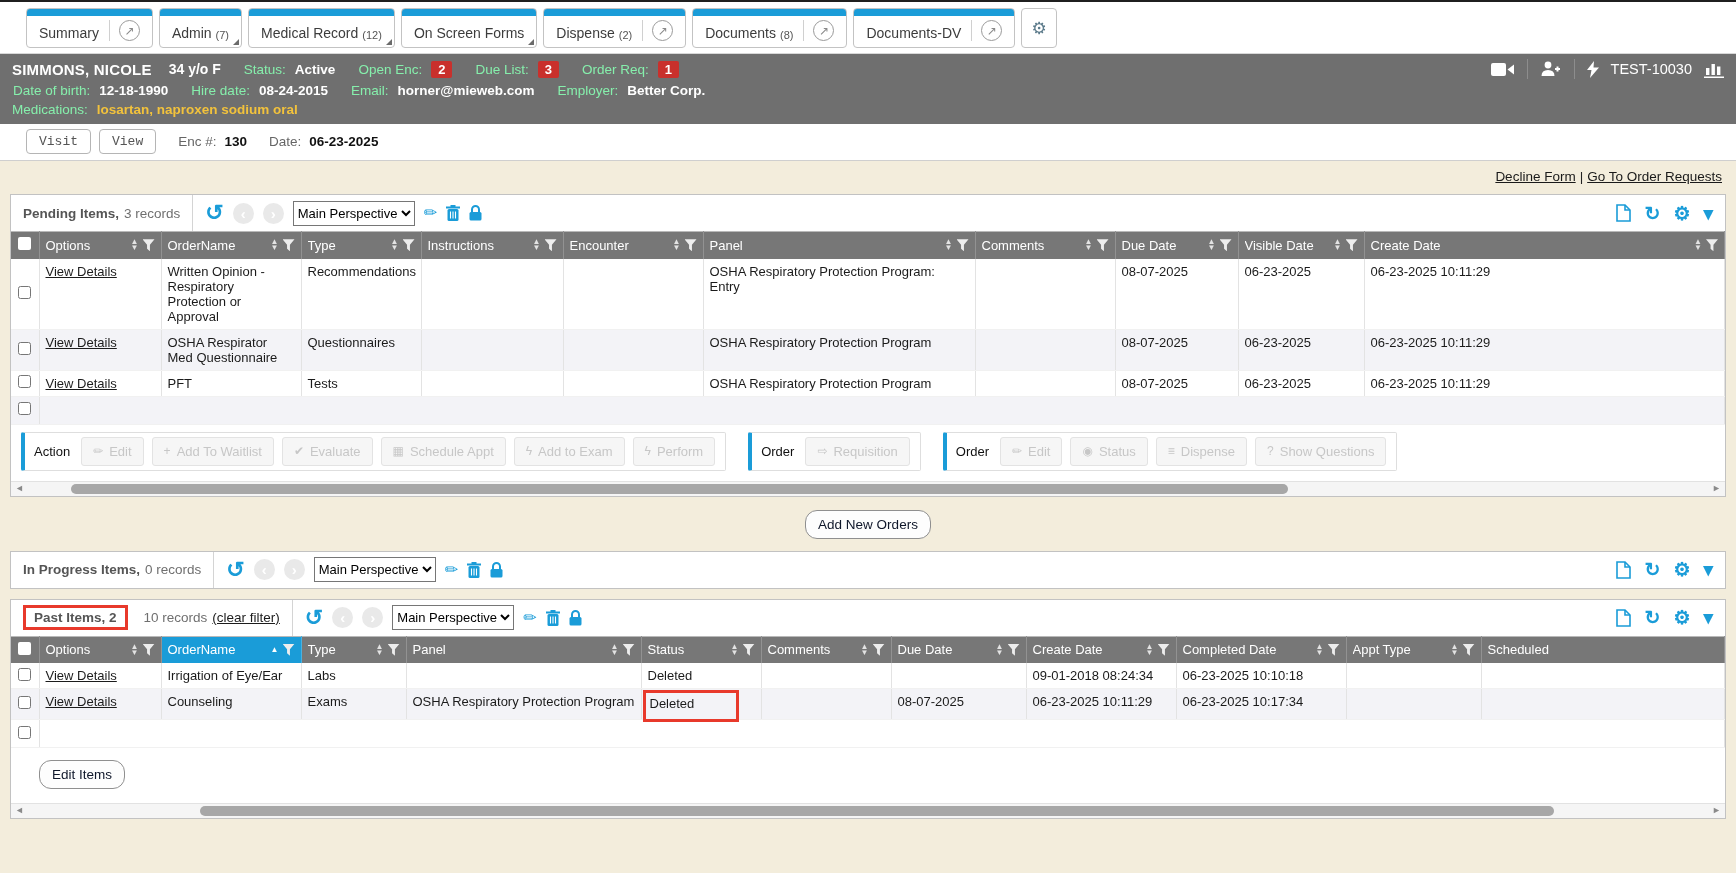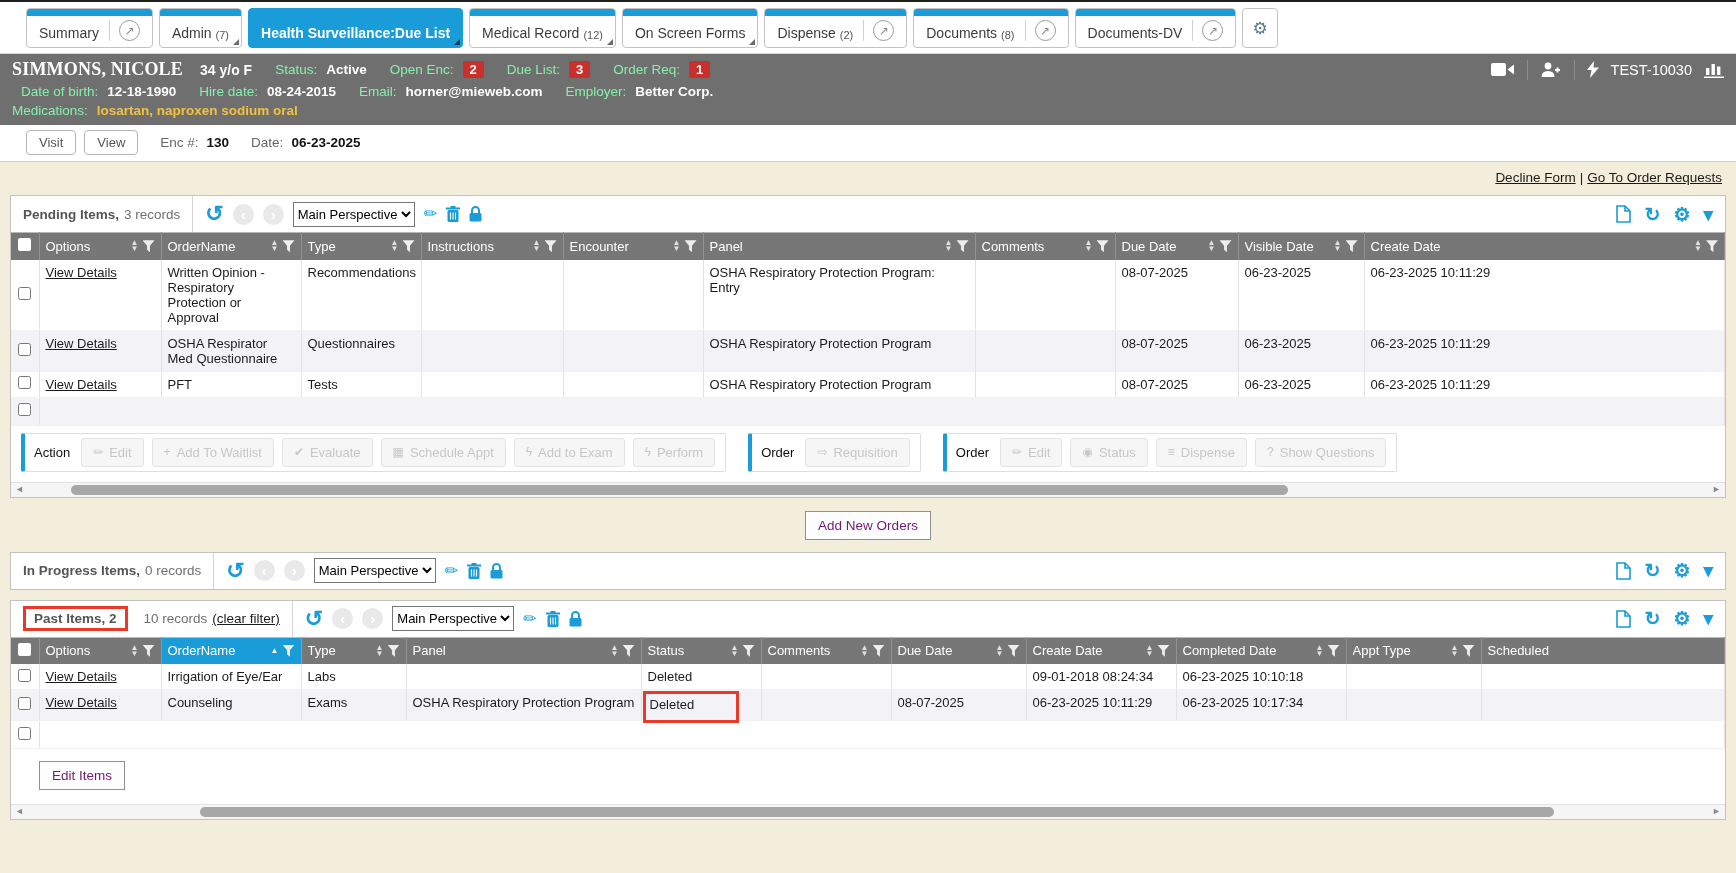--- a/index.html
+++ b/index.html
@@ -13,33 +13,33 @@
   .tab.active { background:#1a9cd8; color:#fff; font-weight:bold; border-color:#1a9cd8; }
   .tab.has-menu::after { content:""; position:absolute; right:2px; bottom:2px; border-left:6px solid transparent; border-bottom:6px solid #6b6b6b; }
   .tab.active.has-menu::after { border-bottom-color:#0b3b55; }
   .ext-seg { display:flex; align-items:center; border-left:1px solid #d0d0d0; margin-left:10px; padding-left:9px; }
   .circle-arrow { width:21px; height:21px; border:1px solid #9a9a9a; border-radius:50%; display:inline-flex; align-items:center; justify-content:center; font-size:12px; color:#8a8a8a; }
   .tab-gear { display:flex; align-items:center; border:1px solid #c3c3c3; border-radius:4px; background:#fff; padding:4px 9px; font-size:17px; color:#5b7a8a; cursor:pointer; }
 
   
   .pbar { background:#6f6f6f; color:#fff; padding:3px 12px 5px; }
   .prow { display:flex; align-items:center; gap:9px; padding:2px 0; font-size:13.5px; }
-  .pname { font-size:18px; font-weight:bold; letter-spacing:.2px;font-family:Liberation Serif, serif; }
+  .pname { font-size:15px; font-weight:bold; letter-spacing:.2px; }
   .page-sex { font-size:14px; font-weight:bold; margin-left:8px; }
   .plabel { color:#86efac; margin-left:14px; }
   .pval { font-weight:bold; color:#fff; }
   .badge { background:#c9302c; color:#fff; font-weight:bold; padding:1px 7px; border-radius:2px; font-size:13px; }
   .pright { margin-left:auto; display:flex; align-items:center; gap:12px; }
   .pright .sep { width:1px; height:20px; background:#8d8d8d; }
   .chart-id { font-size:14.5px; }
   .meds-val { color:#f2c23c; font-weight:bold; }
 
   
   .encbar { background:#fff; border-bottom:1px solid #cfcfcf; padding:5px 10px 6px 26px; display:flex; align-items:center; gap:8px; font-size:13.5px; color:#444; }
-  .btn-plain { background:#fff; border:1px solid #b5b5b5; border-radius:4px; padding:4px 12px; font-size:13px; color:#555; cursor:pointer; font-family:Liberation Sans, sans-serif; }
+  .btn-plain { background:#fff; border:1px solid #b5b5b5; border-radius:4px; padding:4px 12px; font-size:13px; color:#555; cursor:pointer; font-family:Liberation Mono, monospace; }
   .enc-label { color:#666; margin-left:14px; }
   .enc-val { color:#111; font-weight:bold; }
 
   
   .content { flex:1; background:#f3eddc; padding-top:4px; overflow:hidden; }
   .links-row { text-align:right; padding:4px 14px 10px; font-size:13.5px; color:#222; }
   .links-row a { color:#1a1a1a; text-decoration:underline; cursor:pointer; }
   .links-row .lsep { margin:0 4px; }
 
   .section { margin:0 10px; background:#fff; border:1px solid #c2c2c2; }
@@ -81,42 +81,39 @@
   .abtn { background:#f6f6f6; border:1px solid #e3e3e3; border-radius:3px; color:#c7c7c7; font-size:13px; padding:6px 11px; display:inline-flex; align-items:center; gap:6px; cursor:default; font-family:inherit; }
   .abtn .ai { font-size:12px; }
 
   
   .hscroll { position:relative; height:15px; background:#f5f5f5; border-top:1px solid #e2e2e2; }
   .hs-arrow { position:absolute; top:1px; font-size:9px; color:#8a8a8a; cursor:pointer; }
   .hs-arrow.l { left:4px; } .hs-arrow.r { right:4px; }
   .hs-thumb { position:absolute; top:2px; height:10px; background:#a7a7a7; border-radius:5px; cursor:grab; }
 
   .add-orders-row { text-align:center; padding:13px 0 12px; }
-  .btn-std { background:#fdfdfd; border:1px solid #8f8f8f; border-radius:0; padding:6px 12px; font-size:13.5px; color:#701a75; cursor:pointer; font-family:inherit; }
+  .btn-std { background:#fdfdfd; border:1px solid #8f8f8f; border-radius:12px; padding:6px 12px; font-size:13.5px; color:#0f172a; cursor:pointer; font-family:inherit; }
   .gap10 { height:10px; }
   .edit-row { padding:12px 0 14px 28px; background:#fff; }
 </style>
 </head>
 <body>
 
 <div class="page">
 
   <div class="tabbar">
     <div class="tab">
       <span>Summary</span>
       <span class="ext-seg">
           <span class="circle-arrow">↗</span>
         </span>
     </div>
     <div class="tab has-menu">
       <span>Admin</span>
       <span class="count">(7)</span>
-    </div>
-    <div class="tab active has-menu">
-      <span>Health Surveillance:Due List</span>
     </div>
     <div class="tab has-menu">
       <span>Medical Record</span>
       <span class="count">(12)</span>
     </div>
     <div class="tab has-menu">
       <span>On Screen Forms</span>
     </div>
     <div class="tab">
       <span>Dispense</span>
@@ -181,21 +178,21 @@
             <svg class="icon" width="20" height="17" viewBox="0 0 20 17">
               <rect x="2" y="7" width="3.4" height="7" fill="#fff"></rect>
               <rect x="7.5" y="3" width="3.4" height="11" fill="#fff"></rect>
               <rect x="13" y="5.5" width="3.4" height="8.5" fill="#fff"></rect>
               <rect x="0" y="15.5" width="20" height="1.6" fill="#fff"></rect>
             </svg>
           </span>
       </span>
     </div>
     <div class="prow">
-      <span class="plabel" style="margin-left:9px">Date of birth:</span>
+      <span class="plabel" style="margin-left:1px">Date of birth:</span>
       <span class="pval">12-18-1990</span>
       <span class="plabel">Hire date:</span>
       <span class="pval">08-24-2015</span>
       <span class="plabel">Email:</span>
       <span class="pval">horner@mieweb.com</span>
       <span class="plabel">Employer:</span>
       <span class="pval">Better Corp.</span>
     </div>
     <div class="prow">
       <span class="plabel" style="margin-left:0">Medications:</span>

